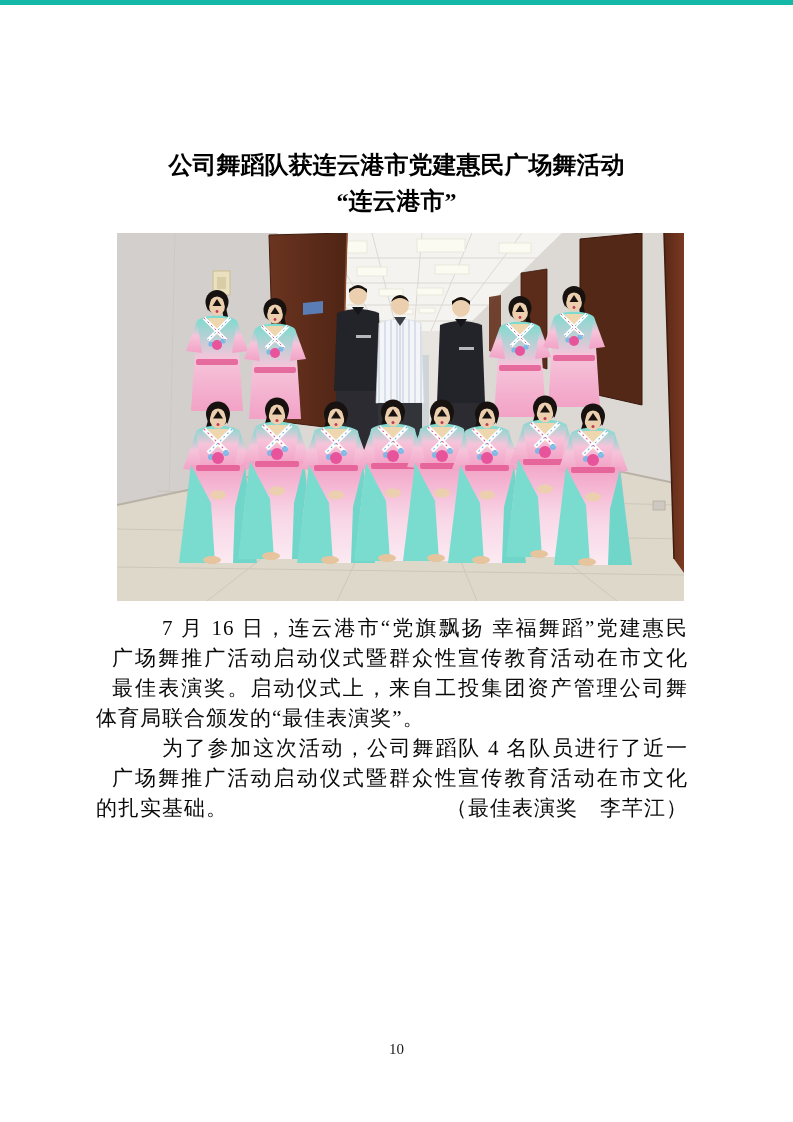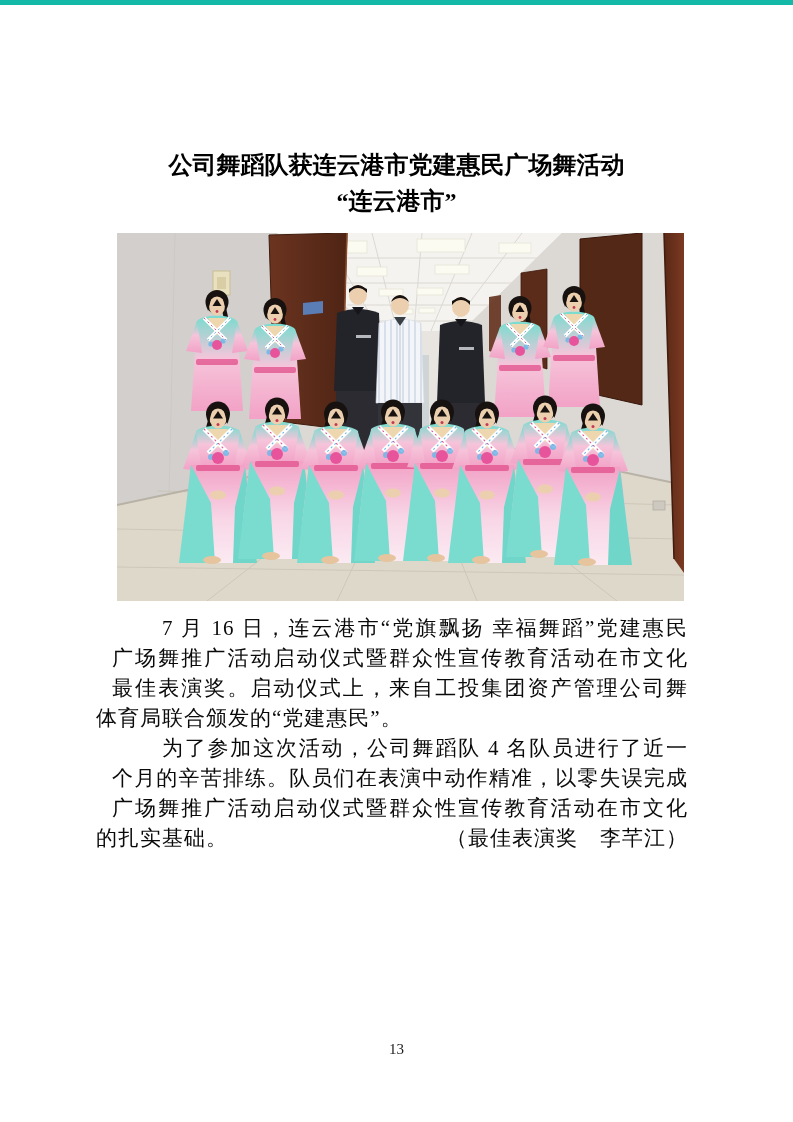--- a/index.html
+++ b/index.html
@@ -214,24 +214,23 @@
       <use href="#fdancer" x="370" y="170"></use>
       <use href="#fdancer" x="428" y="164"></use>
       <use href="#fdancer" x="476" y="172"></use>
     </svg>
   </figure>
 
   <div class="body-text">
     <div class="line justify indent">7 月 16 日，连云港市“党旗飘扬 幸福舞蹈”党建惠民</div>
     <div class="line justify">广场舞推广活动启动仪式暨群众性宣传教育活动在市文化</div>
     <div class="line justify">最佳表演奖。启动仪式上，来自工投集团资产管理公司舞</div>
-    <div class="line plain">体育局联合颁发的“党建惠民”。</div>
+    <div class="line plain">体育局联合颁发的“最佳表演奖”。</div>
     <div class="line justify indent">为了参加这次活动，公司舞蹈队 4 名队员进行了近一</div>
-    <div class="line justify">个月的辛苦排练。队员们在表演中动作精准，以零失误完成</div>
     <div class="line justify">广场舞推广活动启动仪式暨群众性宣传教育活动在市文化</div>
     <div class="line sig">
       <span>的扎实基础。</span>
       <span>（最佳表演奖　李芊江）</span>
     </div>
   </div>
 
-  <div class="page-number">13</div>
+  <div class="page-number">10</div>
 </div>
 
 </body></html>

